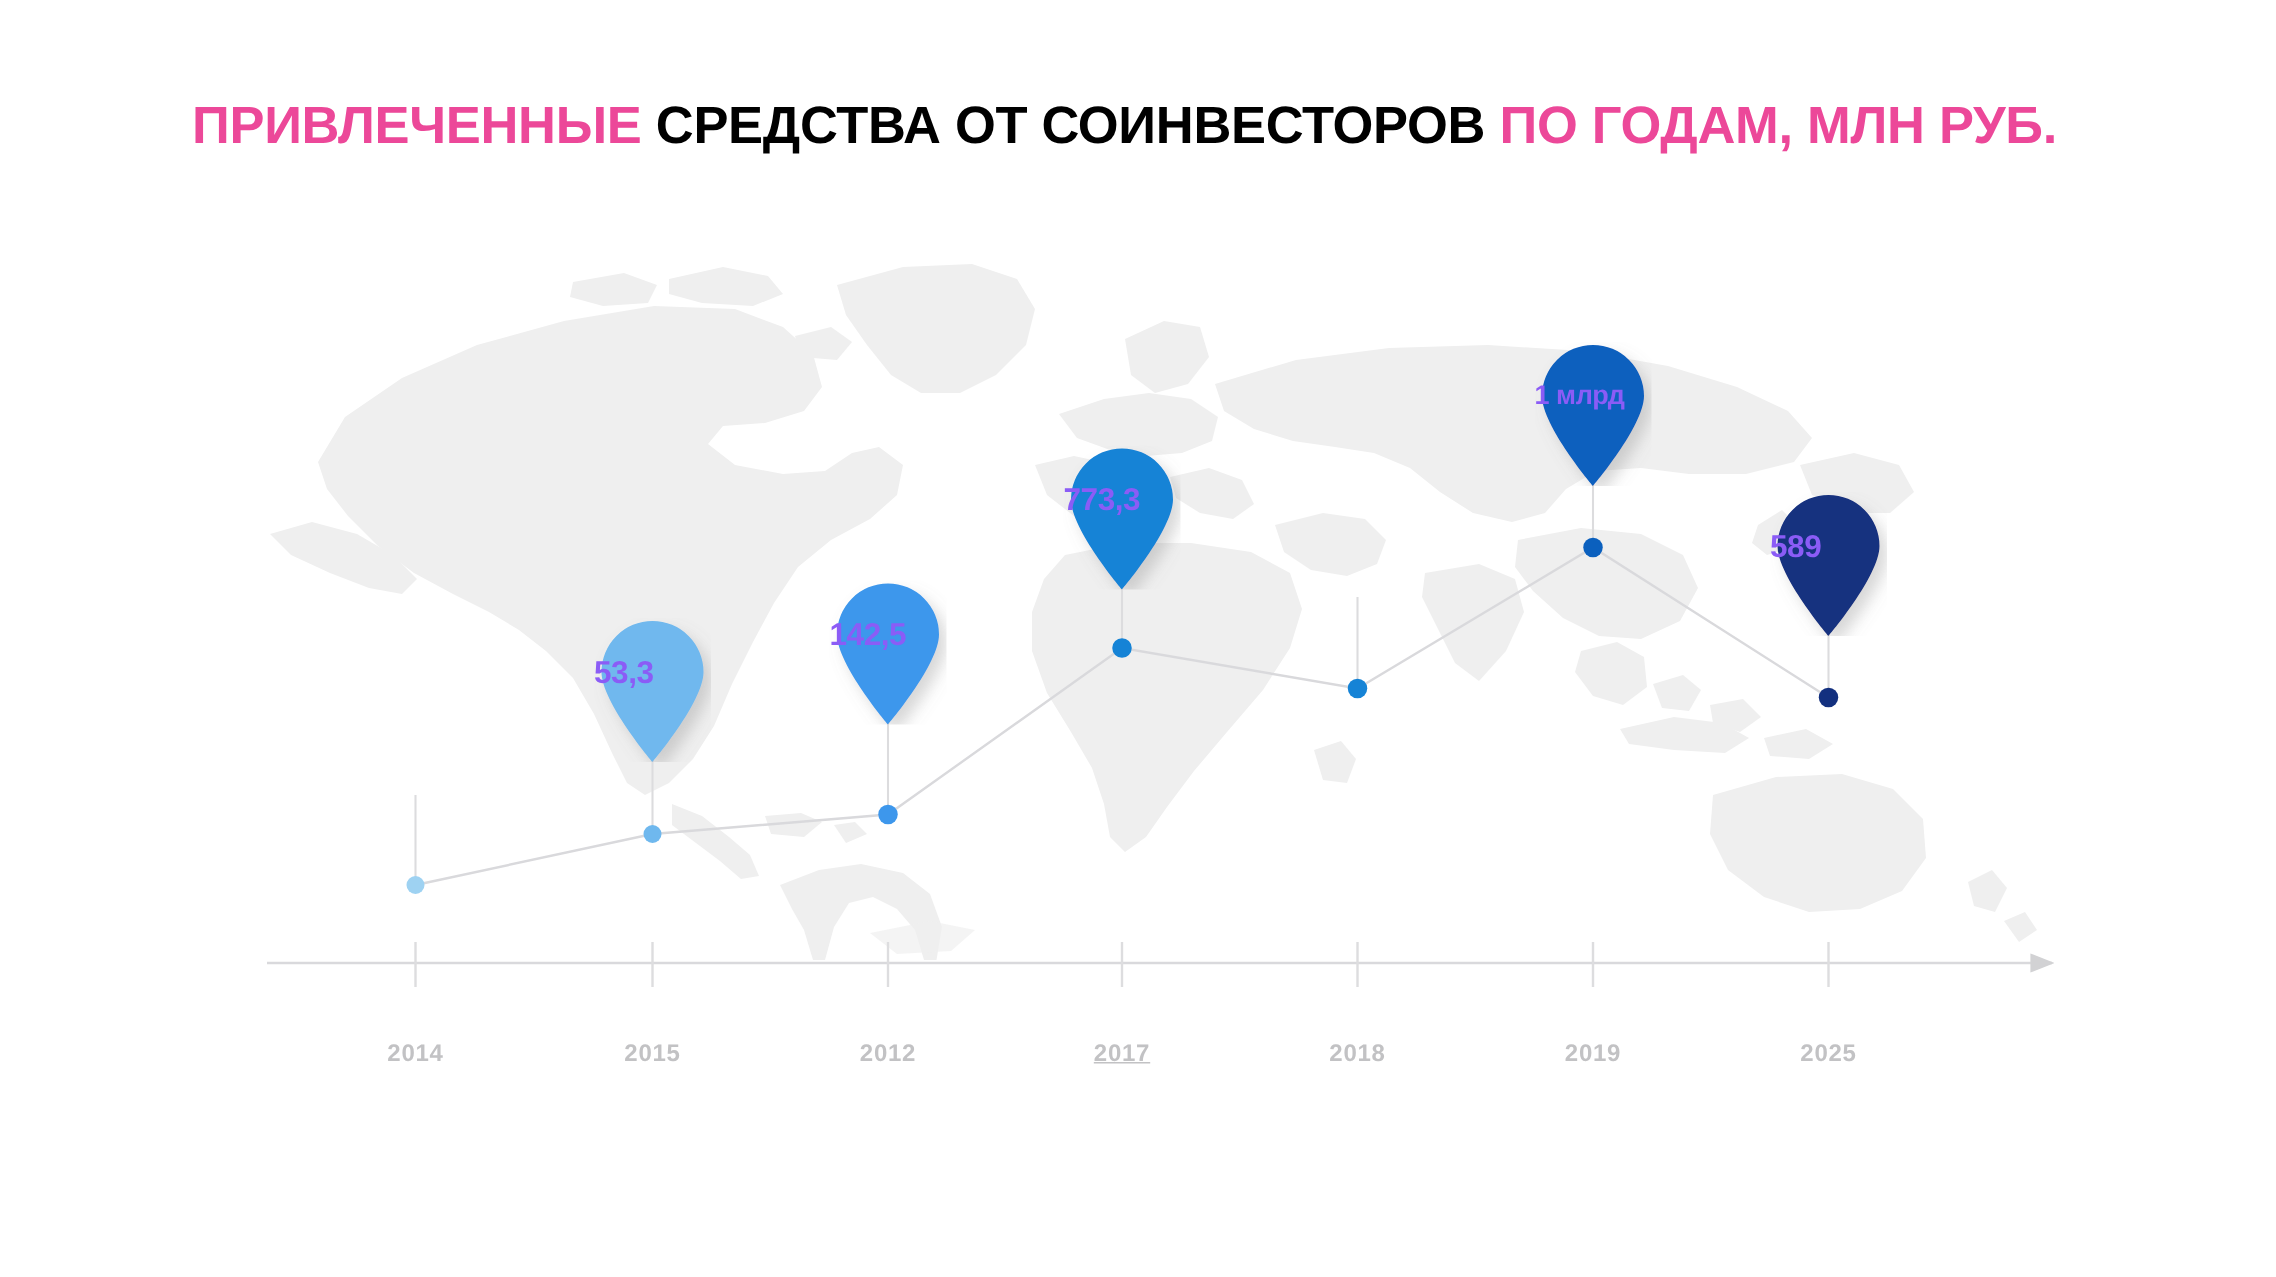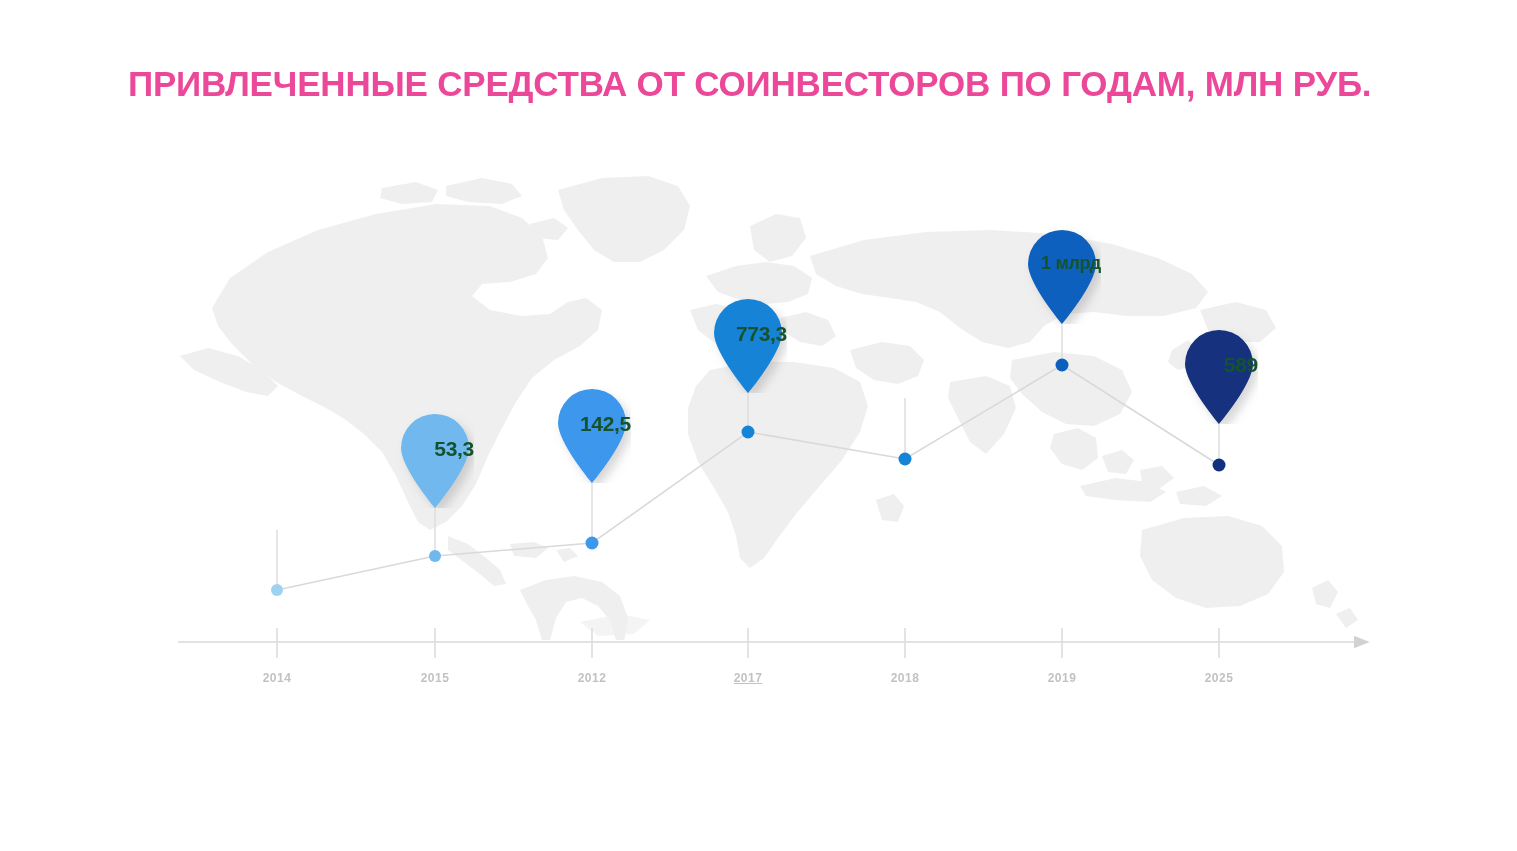--- a/index.html
+++ b/index.html
@@ -23,21 +23,21 @@
     left: 128px;
     top: 66px;
     font-size: 35px;
     font-weight: bold;
     letter-spacing: -0.2px;
     white-space: nowrap;
     line-height: 1;
     font-stretch: condensed;
   }
   #chart-title .t-accent { color: #ec4899; }
-  #chart-title .t-dark   { color: #ec4899; }
+  #chart-title .t-dark   { color: #000000; }
 
   
   #world-map {
     position: absolute;
     left: 150px;
     top: 170px;
     width: 1230px;
     height: 470px;
     opacity: 1;
     pointer-events: none;
@@ -63,40 +63,40 @@
     position: absolute;
     left: 0; top: 0;
     width: 78px;
     height: 96px;
   }
   .pin .pin-label {
     position: absolute;
     left: 0;
     top: 26px;
     width: 78px;
-    text-align: right;
-    color: #14532d;
+    text-align: left;
+    color: #8b5cf6;
     font-size: 21px;
     font-weight: bold;
     letter-spacing: -0.3px;
     line-height: 1;
     white-space: nowrap;
     pointer-events: none;
   }
   .pin.small-label .pin-label { font-size: 18px; }
 
   
   .year-label {
     position: absolute;
-    top: 671px;
+    top: 694px;
     width: 90px;
     margin-left: -45px;
     text-align: center;
     color: #c2c2c4;
-    font-size: 12px;
+    font-size: 16px;
     font-weight: bold;
     letter-spacing: 0.5px;
   }
 </style>
 </head>
 <body>
 
 <div id="stage">
 
   <div id="chart-title">

